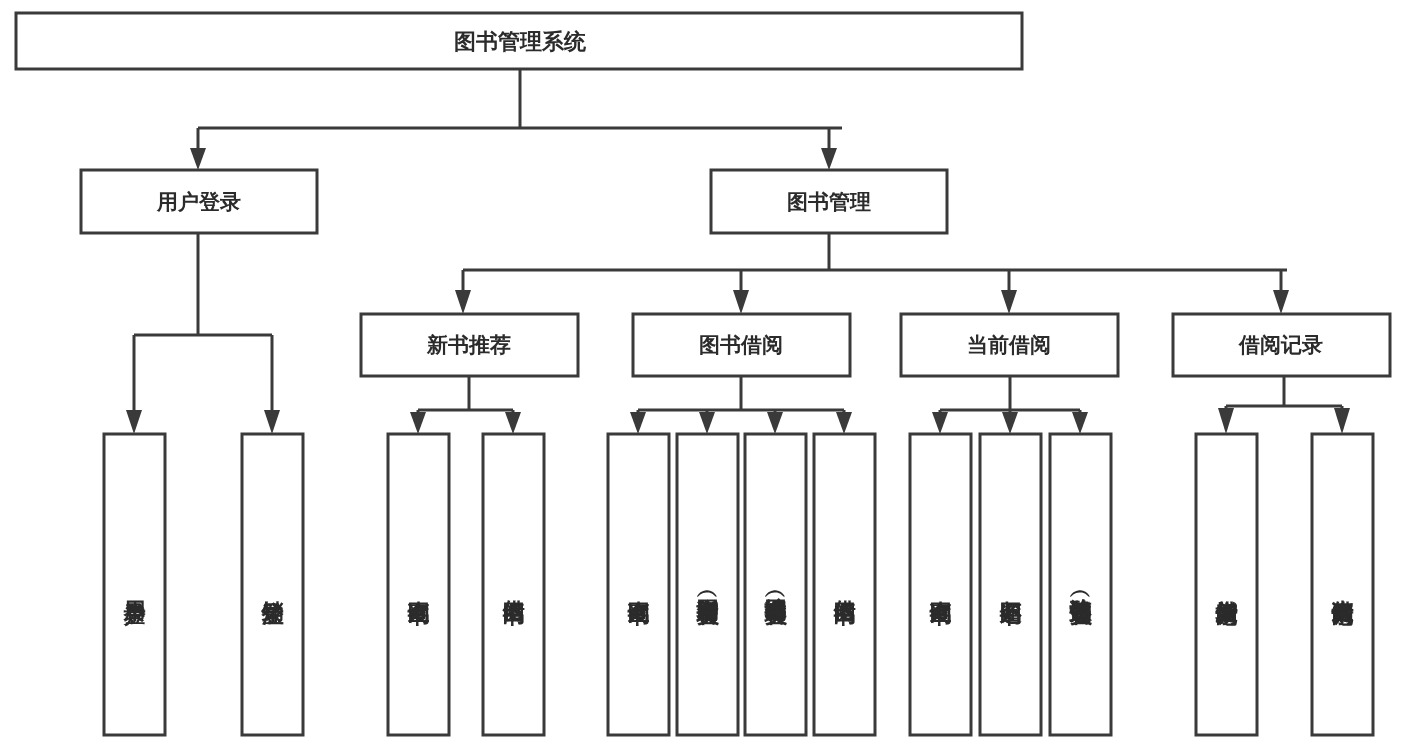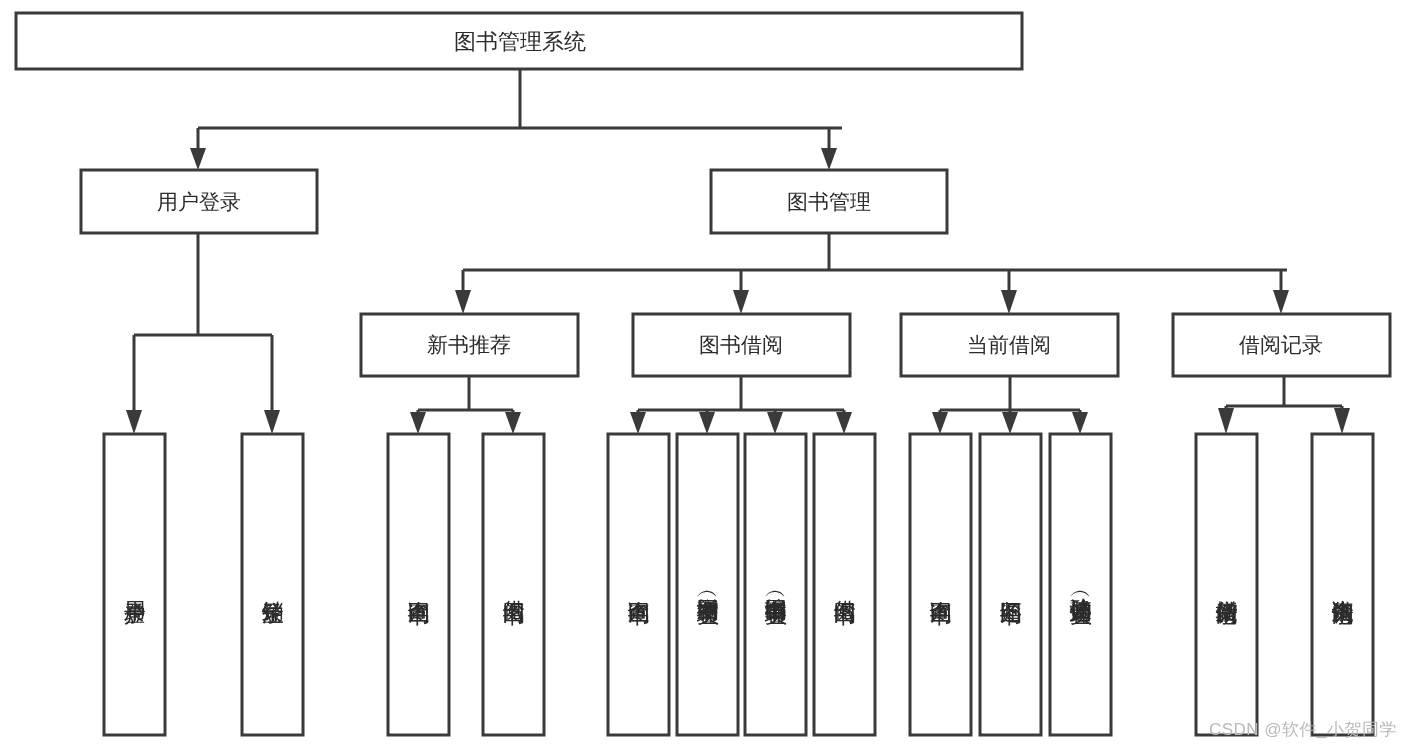--- a/index.html
+++ b/index.html
@@ -11,20 +11,21 @@
     width: 1405px;
     height: 747px;
     font-family: "Liberation Sans", "DejaVu Sans", sans-serif;
     overflow: hidden;
   }
   #stage {
     position: relative;
     width: 1405px;
     height: 747px;
     background: #ffffff;
+    font-weight: bold;
   }
   svg#diagram {
     position: absolute;
     left: 0;
     top: 0;
     width: 1405px;
     height: 747px;
   }
   .node-box {
     fill: #ffffff;
@@ -197,14 +198,13 @@
   <div class="leaf-label" style="left:608px; top:434px; width:61px; height:301px;">查询图书</div>
   <div class="leaf-label" style="left:677px; top:434px; width:61px; height:301px;">新增图书（管理员）</div>
   <div class="leaf-label" style="left:745px; top:434px; width:61px; height:301px;">编辑图书（管理员）</div>
   <div class="leaf-label" style="left:814px; top:434px; width:61px; height:301px;">借阅图书</div>
   <div class="leaf-label" style="left:910px; top:434px; width:61px; height:301px;">查询图书</div>
   <div class="leaf-label" style="left:980px; top:434px; width:61px; height:301px;">归还图书</div>
   <div class="leaf-label" style="left:1050px; top:434px; width:61px; height:301px;">确认归还（管理员）</div>
   <div class="leaf-label" style="left:1196px; top:434px; width:61px; height:301px;">新增借阅记录</div>
   <div class="leaf-label" style="left:1312px; top:434px; width:61px; height:301px;">查询借阅记录</div>
 
-  <div class="watermark">CSDN @软件_小贺同学</div>
 </div>
 
 </body></html>

